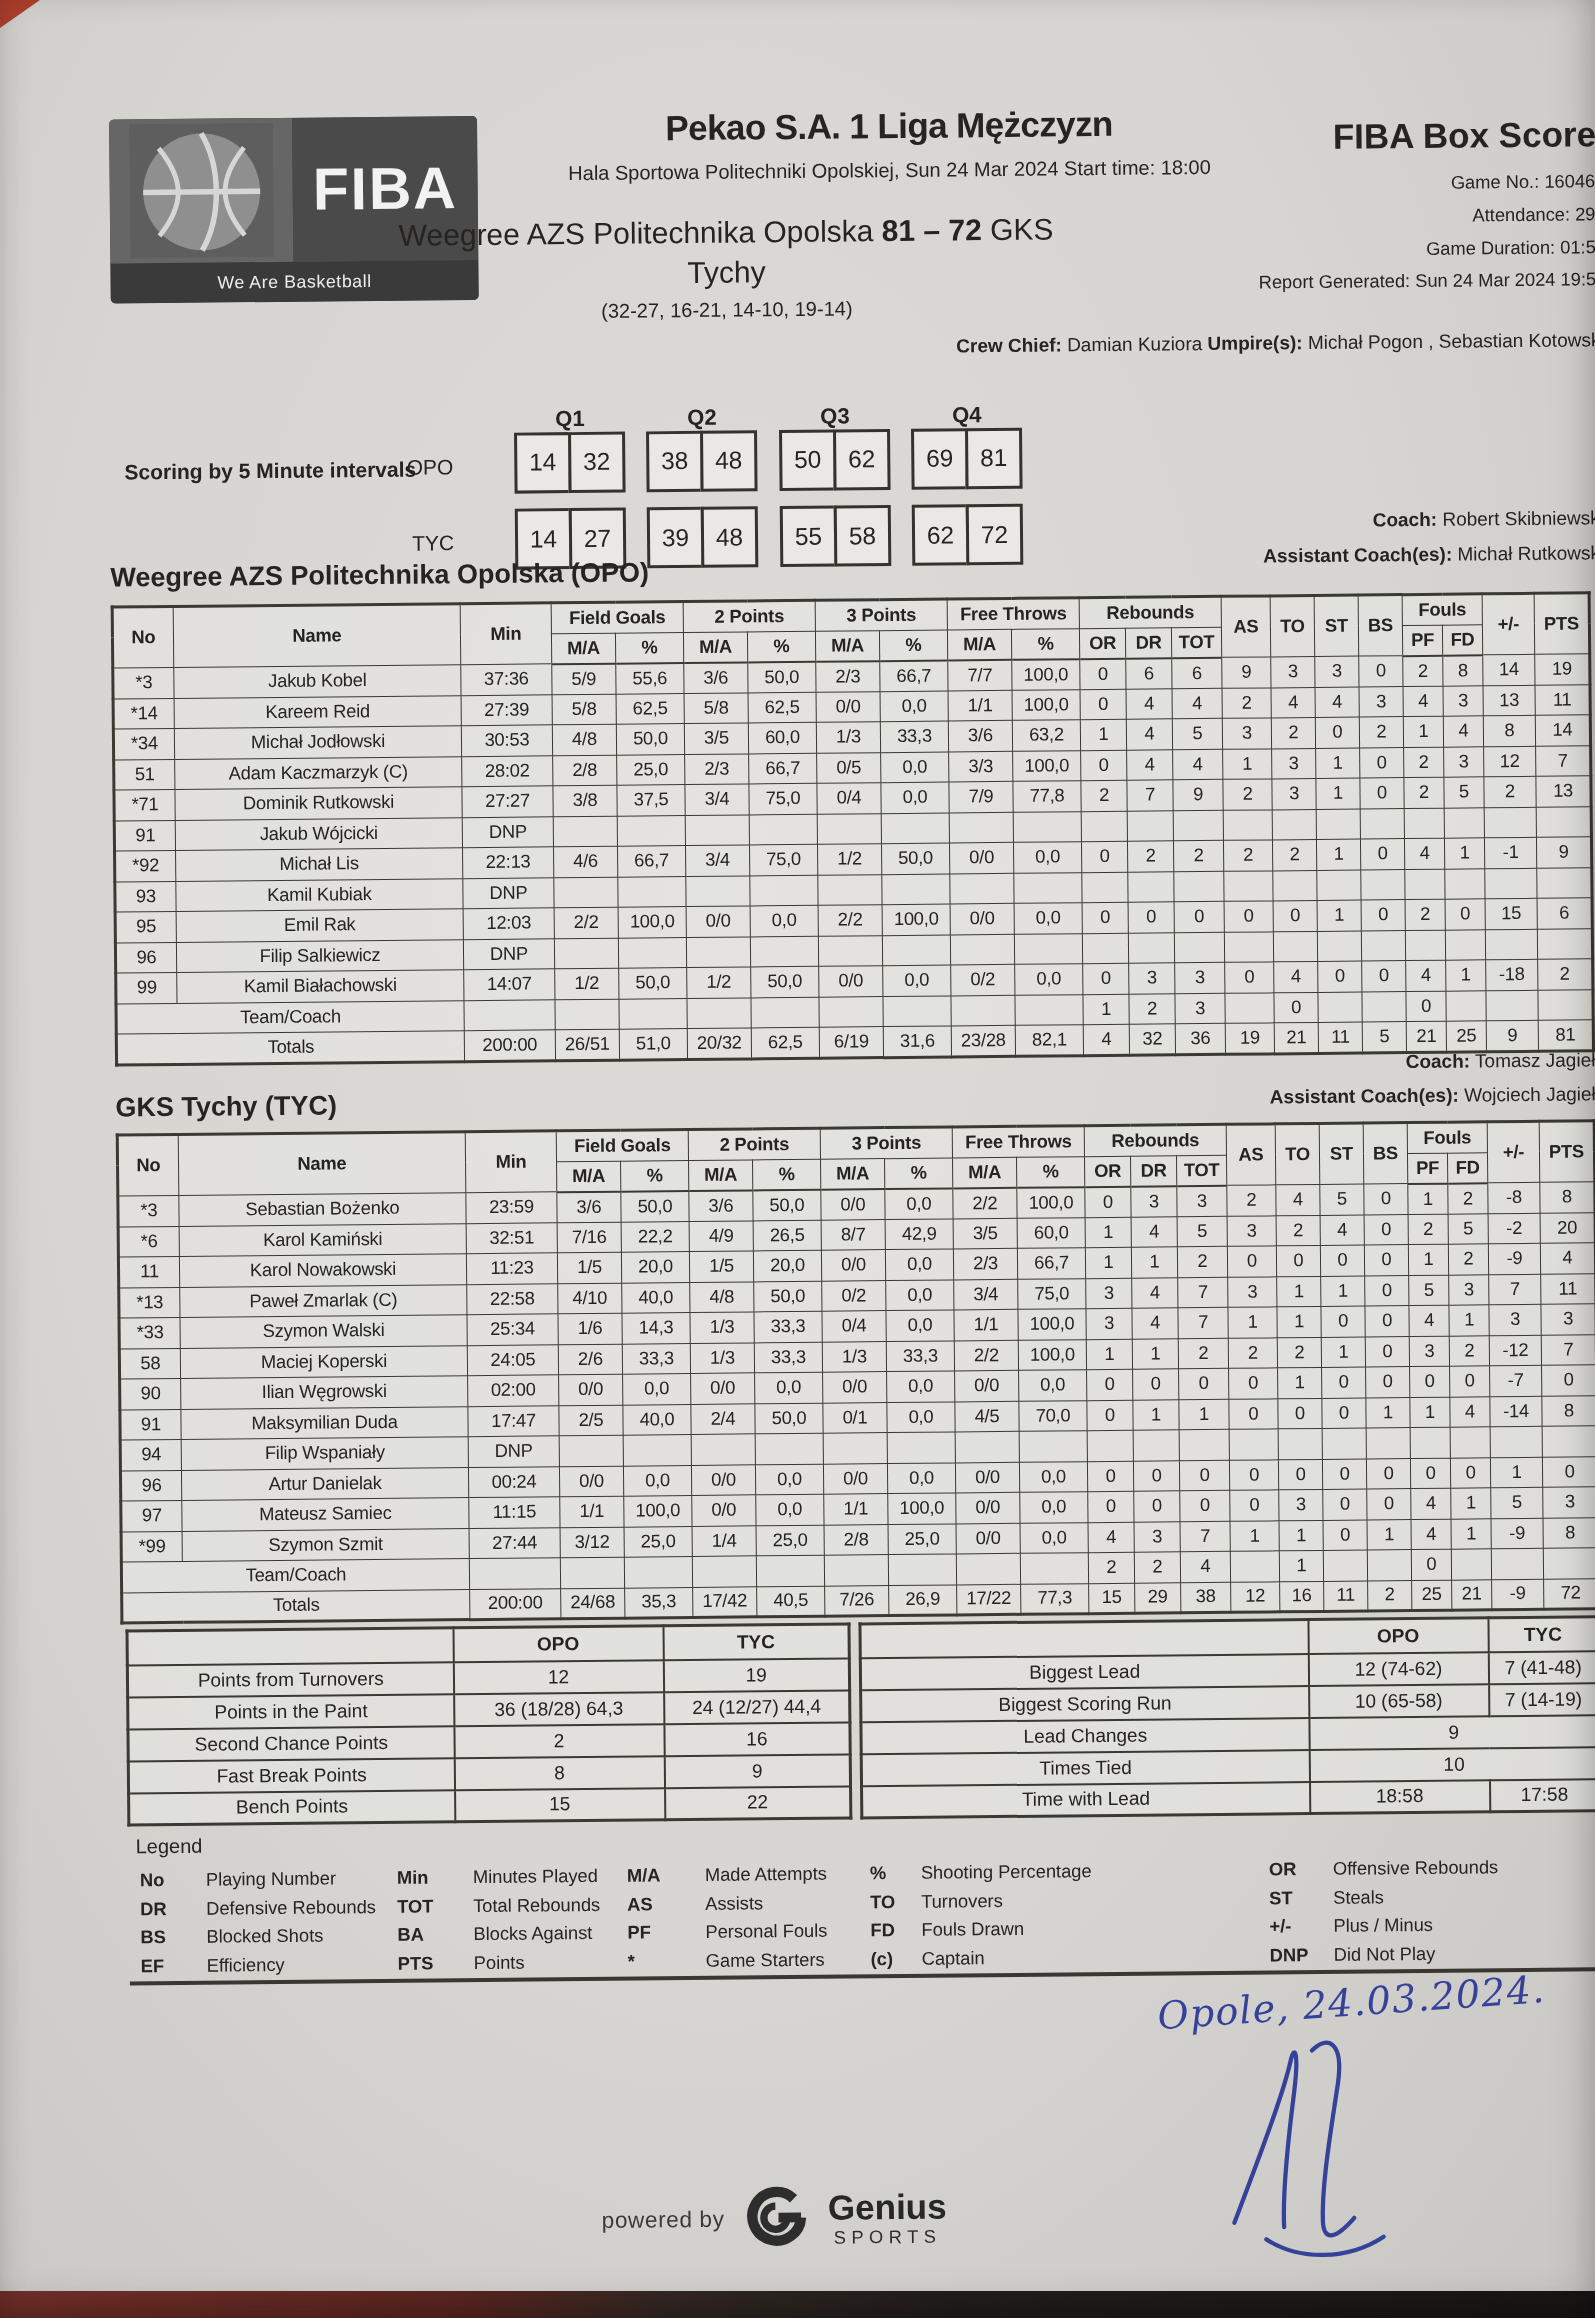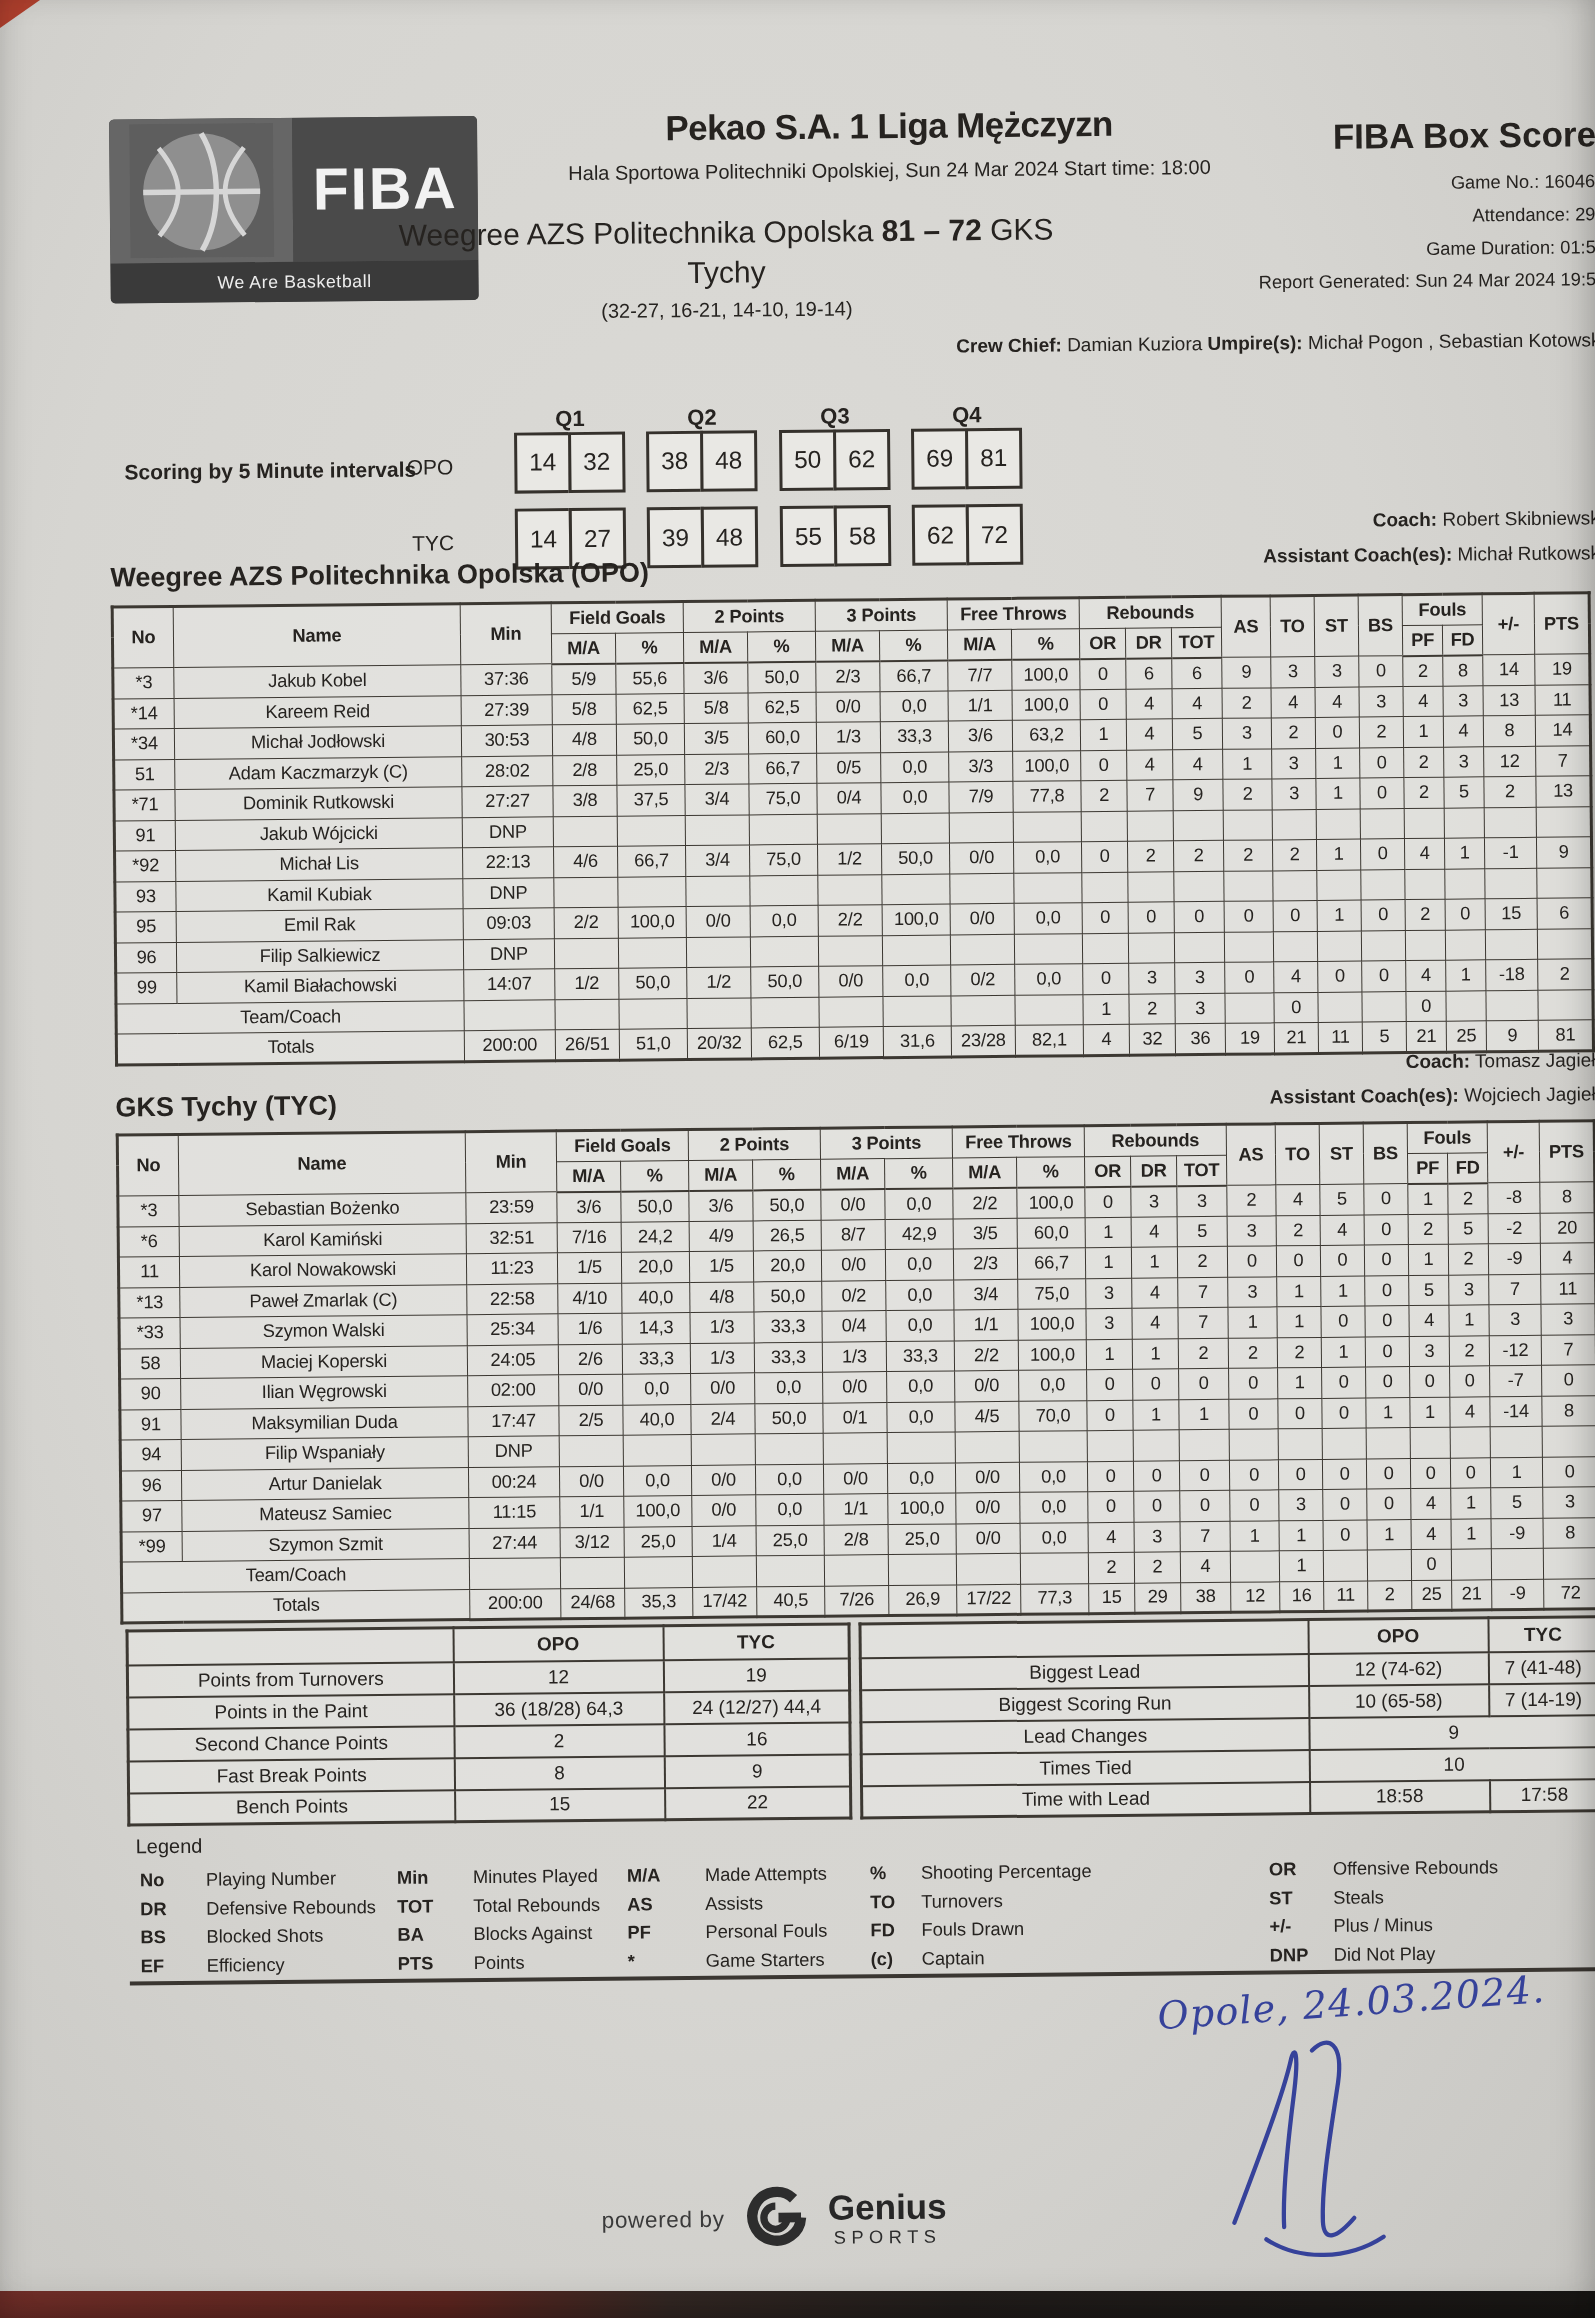--- a/index.html
+++ b/index.html
@@ -453,21 +453,21 @@
             <td></td>
             <td></td>
             <td></td>
             <td></td>
             <td></td>
             <td></td>
           </tr>
           <tr>
             <td>95</td>
             <td class="name-cell">Emil Rak</td>
-            <td>09:03</td>
+            <td>12:03</td>
             <td>2/2</td>
             <td>100,0</td>
             <td>0/0</td>
             <td>0,0</td>
             <td>2/2</td>
             <td>100,0</td>
             <td>0/0</td>
             <td>0,0</td>
             <td>0</td>
             <td>0</td>
@@ -670,21 +670,21 @@
             <td>1</td>
             <td>2</td>
             <td>-8</td>
             <td>8</td>
           </tr>
           <tr>
             <td>*6</td>
             <td class="name-cell">Karol Kamiński</td>
             <td>32:51</td>
             <td>7/16</td>
-            <td>24,2</td>
+            <td>22,2</td>
             <td>4/9</td>
             <td>26,5</td>
             <td>8/7</td>
             <td>42,9</td>
             <td>3/5</td>
             <td>60,0</td>
             <td>1</td>
             <td>4</td>
             <td>5</td>
             <td>3</td>

